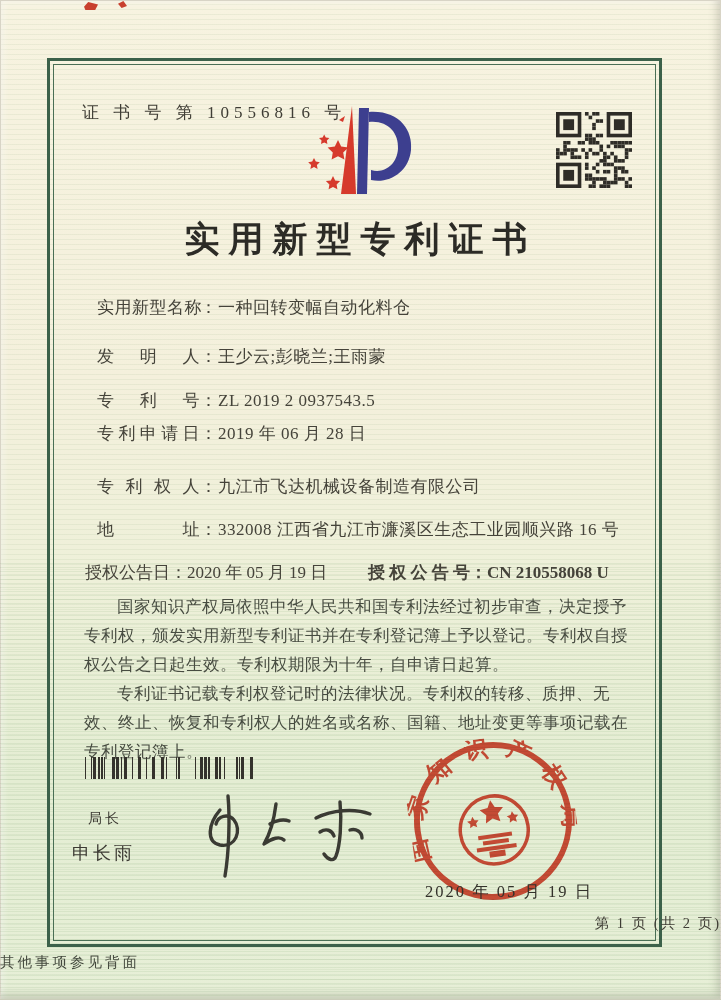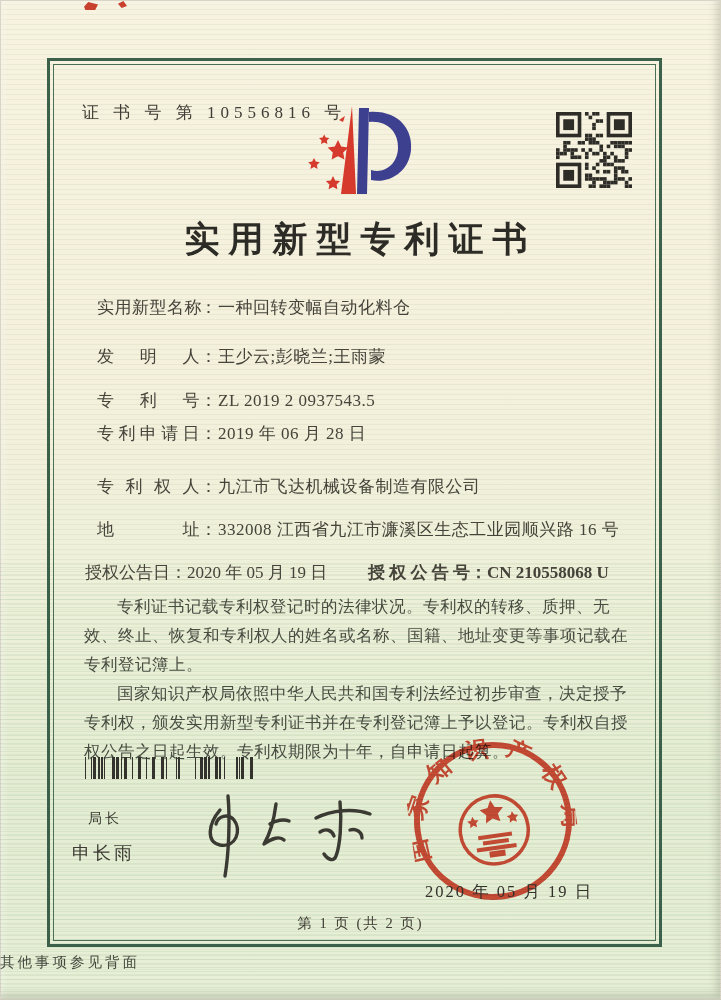--- a/index.html
+++ b/index.html
@@ -53,21 +53,21 @@
 
   .barcode { position:absolute; left:85px; top:757px; width:185px; height:22px; }
 
   .sign-title { position:absolute; left:88px; top:810px; font-size:14px; color:#3c3a33; letter-spacing:3px; }
   .sign-name  { position:absolute; left:72px; top:841px; font-size:18px; color:#3c3a33; letter-spacing:3px; }
   .signature  { position:absolute; left:192px; top:790px; width:190px; height:92px; }
 
   .seal { position:absolute; left:410px; top:738px; width:166px; height:166px; mix-blend-mode:multiply; opacity:.92; transform:rotate(-8deg); }
   .seal-date { position:absolute; left:425px; top:881px; font-size:16.5px; color:#33312b; letter-spacing:2px; white-space:nowrap; }
 
-  .page-num { position:absolute; left:0; width:721px; top:914px; text-align:center; font-size:14.5px; color:#3f3d35; letter-spacing:2px; }
+  .page-num { position:absolute; left:0; width:721px; top:914px; text-align:right; font-size:14.5px; color:#3f3d35; letter-spacing:2px; }
   .back-note { position:absolute; left:0; width:721px; top:953px; text-align:left; font-size:14.5px; color:#44493e; letter-spacing:3px; }
 </style>
 </head>
 <body>
 
 <div class="page">
 
   <div class="guilloche-lower"></div>
 
   <div class="edge-marks">
@@ -249,22 +249,22 @@
   </div>
 
   <div class="grant-row">
     <span>授权公告日</span><span>：</span><span>2020 年 05 月 19 日</span>
     <span class="grant-no">
       <span>授 权 公 告 号</span><span>：</span><span>CN 210558068 U</span>
     </span>
   </div>
 
   <div class="body-text">
+    <p>国家知识产权局依照中华人民共和国专利法经过初步审查，决定授予专利权，颁发实用新型专利证书并在专利登记簿上予以登记。专利权自授权公告之日起生效。专利权期限为十年，自申请日起算。</p>
     <p>专利证书记载专利权登记时的法律状况。专利权的转移、质押、无效、终止、恢复和专利权人的姓名或名称、国籍、地址变更等事项记载在专利登记簿上。</p>
-    <p>国家知识产权局依照中华人民共和国专利法经过初步审查，决定授予专利权，颁发实用新型专利证书并在专利登记簿上予以登记。专利权自授权公告之日起生效。专利权期限为十年，自申请日起算。</p>
   </div>
 
   <div class="barcode"><svg width="185" height="22">
         <rect x="0" y="0" width="1" height="22" fill="#34322c"></rect>
         <rect x="6" y="0" width="1" height="22" fill="#34322c"></rect>
         <rect x="8" y="0" width="3" height="22" fill="#34322c"></rect>
         <rect x="13" y="0" width="2" height="22" fill="#34322c"></rect>
         <rect x="16" y="0" width="2" height="22" fill="#34322c"></rect>
         <rect x="19" y="0" width="1" height="22" fill="#34322c"></rect>
         <rect x="27" y="0" width="3" height="22" fill="#34322c"></rect>

